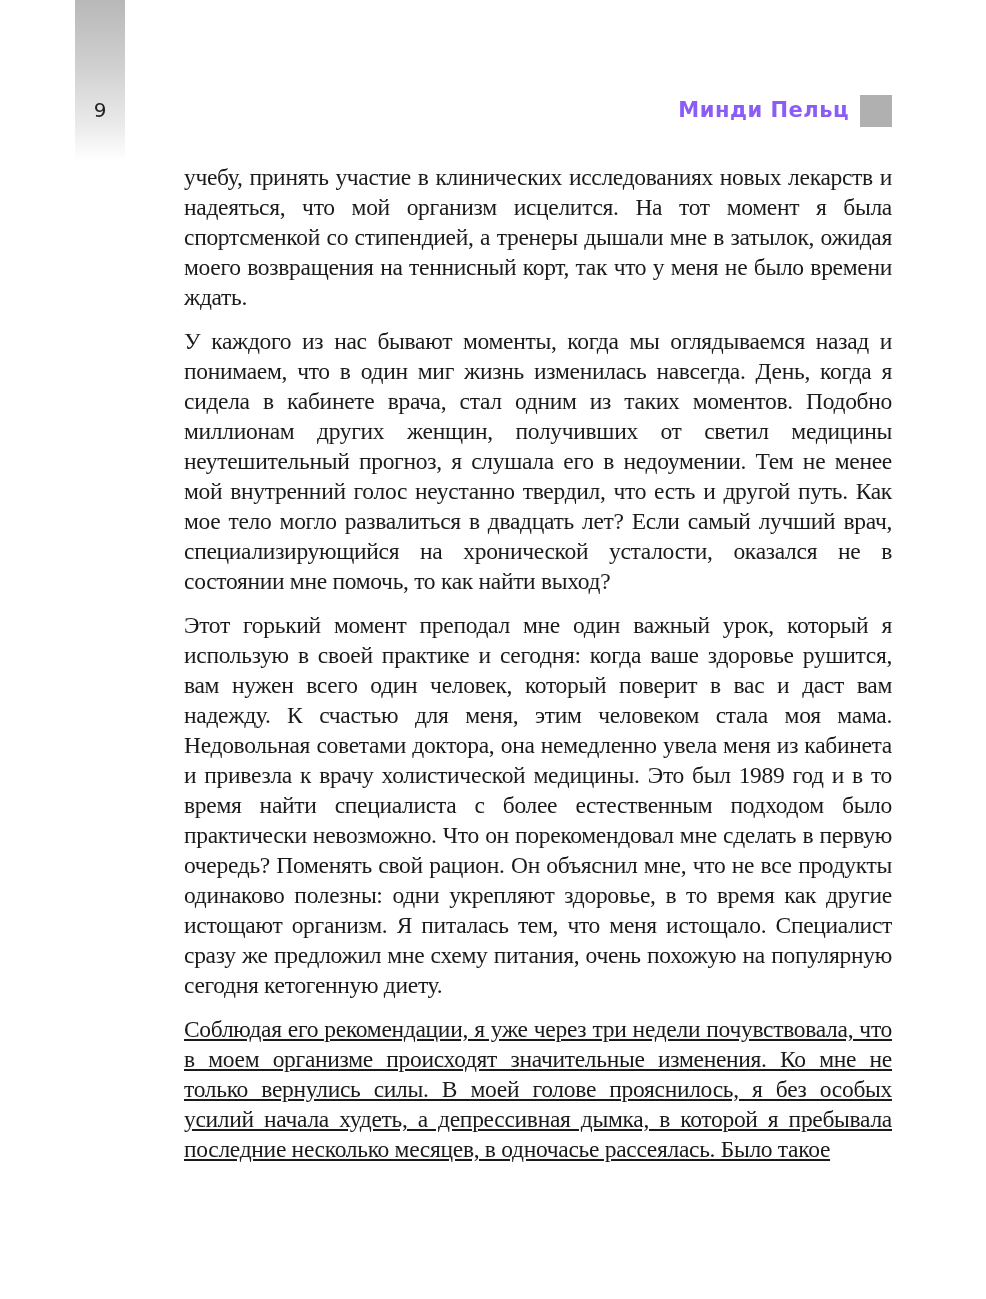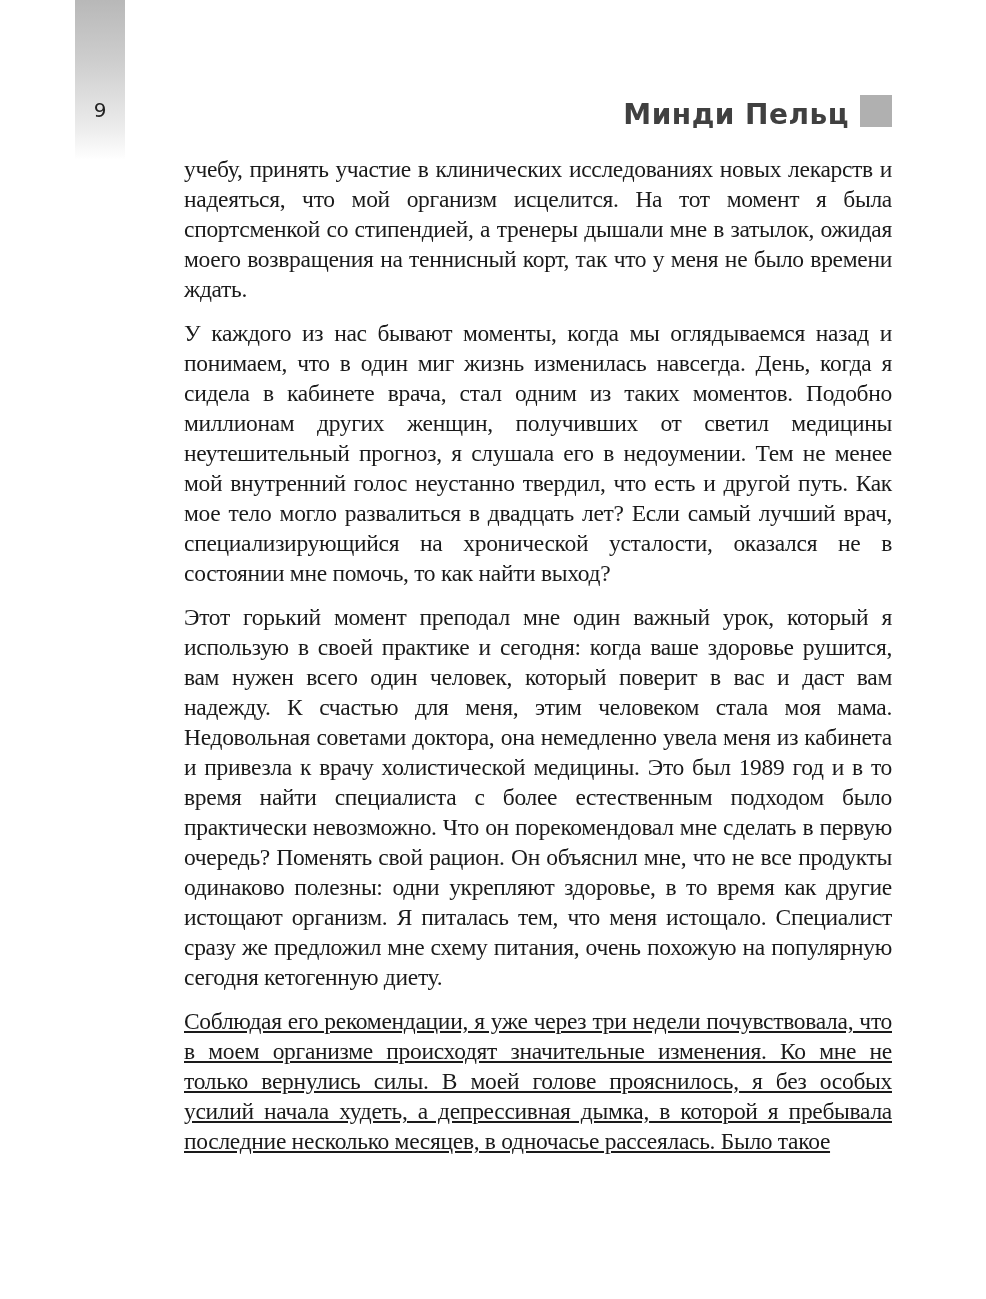--- a/index.html
+++ b/index.html
@@ -10,21 +10,21 @@
     .tab-strip {
       position: absolute; left: 75px; top: 0; width: 50px; height: 160px;
       background: linear-gradient(to bottom, #b8b8b8 0%, #cfcfcf 40%, #ececec 80%, #ffffff 100%);
     }
     .page-number {
       position: absolute; left: 75px; top: 98px; width: 50px; text-align: center;
       font-family: "DejaVu Sans", sans-serif; font-size: 20px; color: #222;
     }
     .running-head {
       position: absolute; right: 137px; top: 98px;
-      font-family: "DejaVu Sans", sans-serif; font-weight: bold; font-size: 28px; color: #404040;
+      font-family: "DejaVu Sans", sans-serif; font-weight: bold; font-size: 21px; color: #8b5cf6;
       letter-spacing: 0.5px;
     }
     .head-square {
       position: absolute; left: 860px; top: 95px; width: 32px; height: 32px; background: #b0b0b0;
     }
     .body-text {
       position: absolute; left: 184px; top: 154px; width: 708px;
     }
     .para {
       margin: 0 0 14px 0;
@@ -33,17 +33,17 @@
   </style>
 </head>
 <body>
 
 <div class="tab-strip"></div>
 <div class="page-number">9</div>
 <div class="running-head">Минди Пельц</div>
 <div class="head-square"></div>
 
 <div class="body-text">
-  <p class="para" style="hyphens:auto;" lang="ru">учебу, принять участие в клинических исследованиях новых лекарств и надеяться, что мой организм исцелится. На тот момент я была спортсменкой со стипендией, а тренеры дышали мне в затылок, ожидая моего возвращения на теннисный корт, так что у меня не было времени ждать.</p>
+  <p class="para" style="hyphens:auto;margin-top:8px;" lang="ru">учебу, принять участие в клинических исследованиях новых лекарств и надеяться, что мой организм исцелится. На тот момент я была спортсменкой со стипендией, а тренеры дышали мне в затылок, ожидая моего возвращения на теннисный корт, так что у меня не было времени ждать.</p>
   <p class="para" style="hyphens:auto;" lang="ru">У каждого из нас бывают моменты, когда мы оглядываемся назад и понимаем, что в один миг жизнь изменилась навсегда. День, когда я сидела в кабинете врача, стал одним из таких моментов. Подобно миллионам других женщин, получивших от светил медицины неутешительный прогноз, я слушала его в недоумении. Тем не менее мой внутренний голос неустанно твердил, что есть и другой путь. Как мое тело могло развалиться в двадцать лет? Если самый лучший врач, специализирующийся на хронической усталости, оказался не в состоянии мне помочь, то как найти выход?</p>
   <p class="para" style="hyphens:auto;" lang="ru">Этот горький момент преподал мне один важный урок, который я использую в своей практике и сегодня: когда ваше здоровье рушится, вам нужен всего один человек, который поверит в вас и даст вам надежду. К счастью для меня, этим человеком стала моя мама. Недовольная советами доктора, она немедленно увела меня из кабинета и привезла к врачу холистической медицины. Это был 1989 год и в то время найти специалиста с более естественным подходом было практически невозможно. Что он порекомендовал мне сделать в первую очередь? Поменять свой рацион. Он объяснил мне, что не все продукты одинаково полезны: одни укрепляют здоровье, в то время как другие истощают организм. Я питалась тем, что меня истощало. Специалист сразу же предложил мне схему питания, очень похожую на популярную сегодня кетогенную диету.</p>
   <p class="para" style="hyphens:auto;text-decoration:underline;" lang="ru">Соблюдая его рекомендации, я уже через три недели почувствовала, что в моем организме происходят значительные изменения. Ко мне не только вернулись силы. В моей голове прояснилось, я без особых усилий начала худеть, а депрессивная дымка, в которой я пребывала последние несколько месяцев, в одночасье рассеялась. Было такое</p>
 </div>
 
 </body></html>

